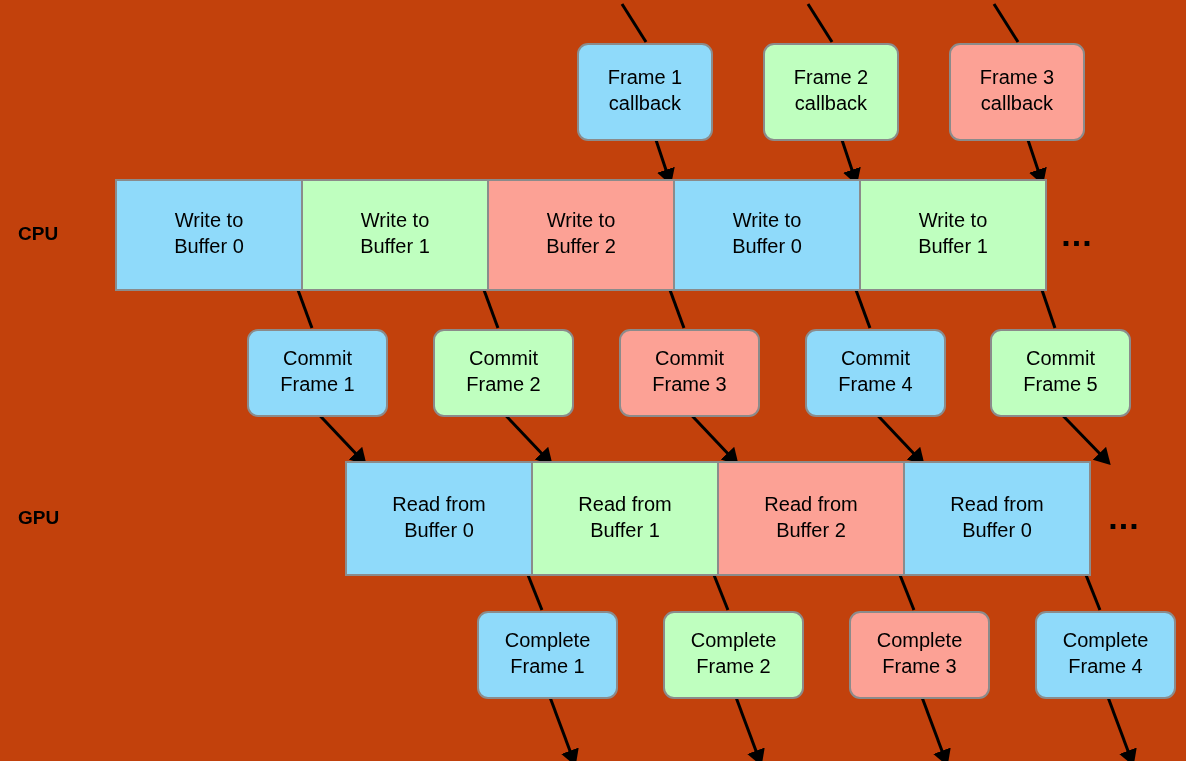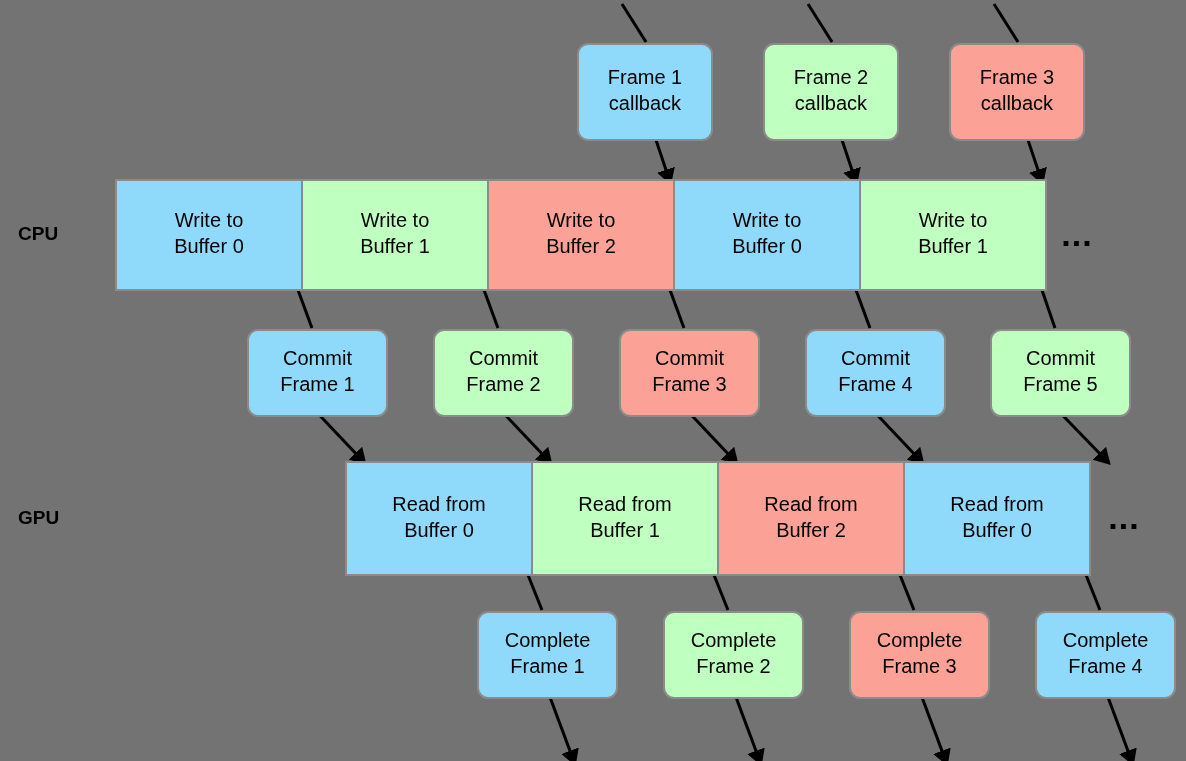--- a/index.html
+++ b/index.html
@@ -10,21 +10,21 @@
   body {
     width: 1186px;
     height: 761px;
     font-family: "Liberation Sans", sans-serif;
     overflow: hidden;
   }
   #diagram-root {
     position: relative;
     width: 1186px;
     height: 761px;
-    background: #737373;
+    background: #c2410c;
   }
   svg.canvas {
     position: absolute;
     top: 0;
     left: 0;
     width: 1186px;
     height: 761px;
     display: block;
   }
   .box-label {

